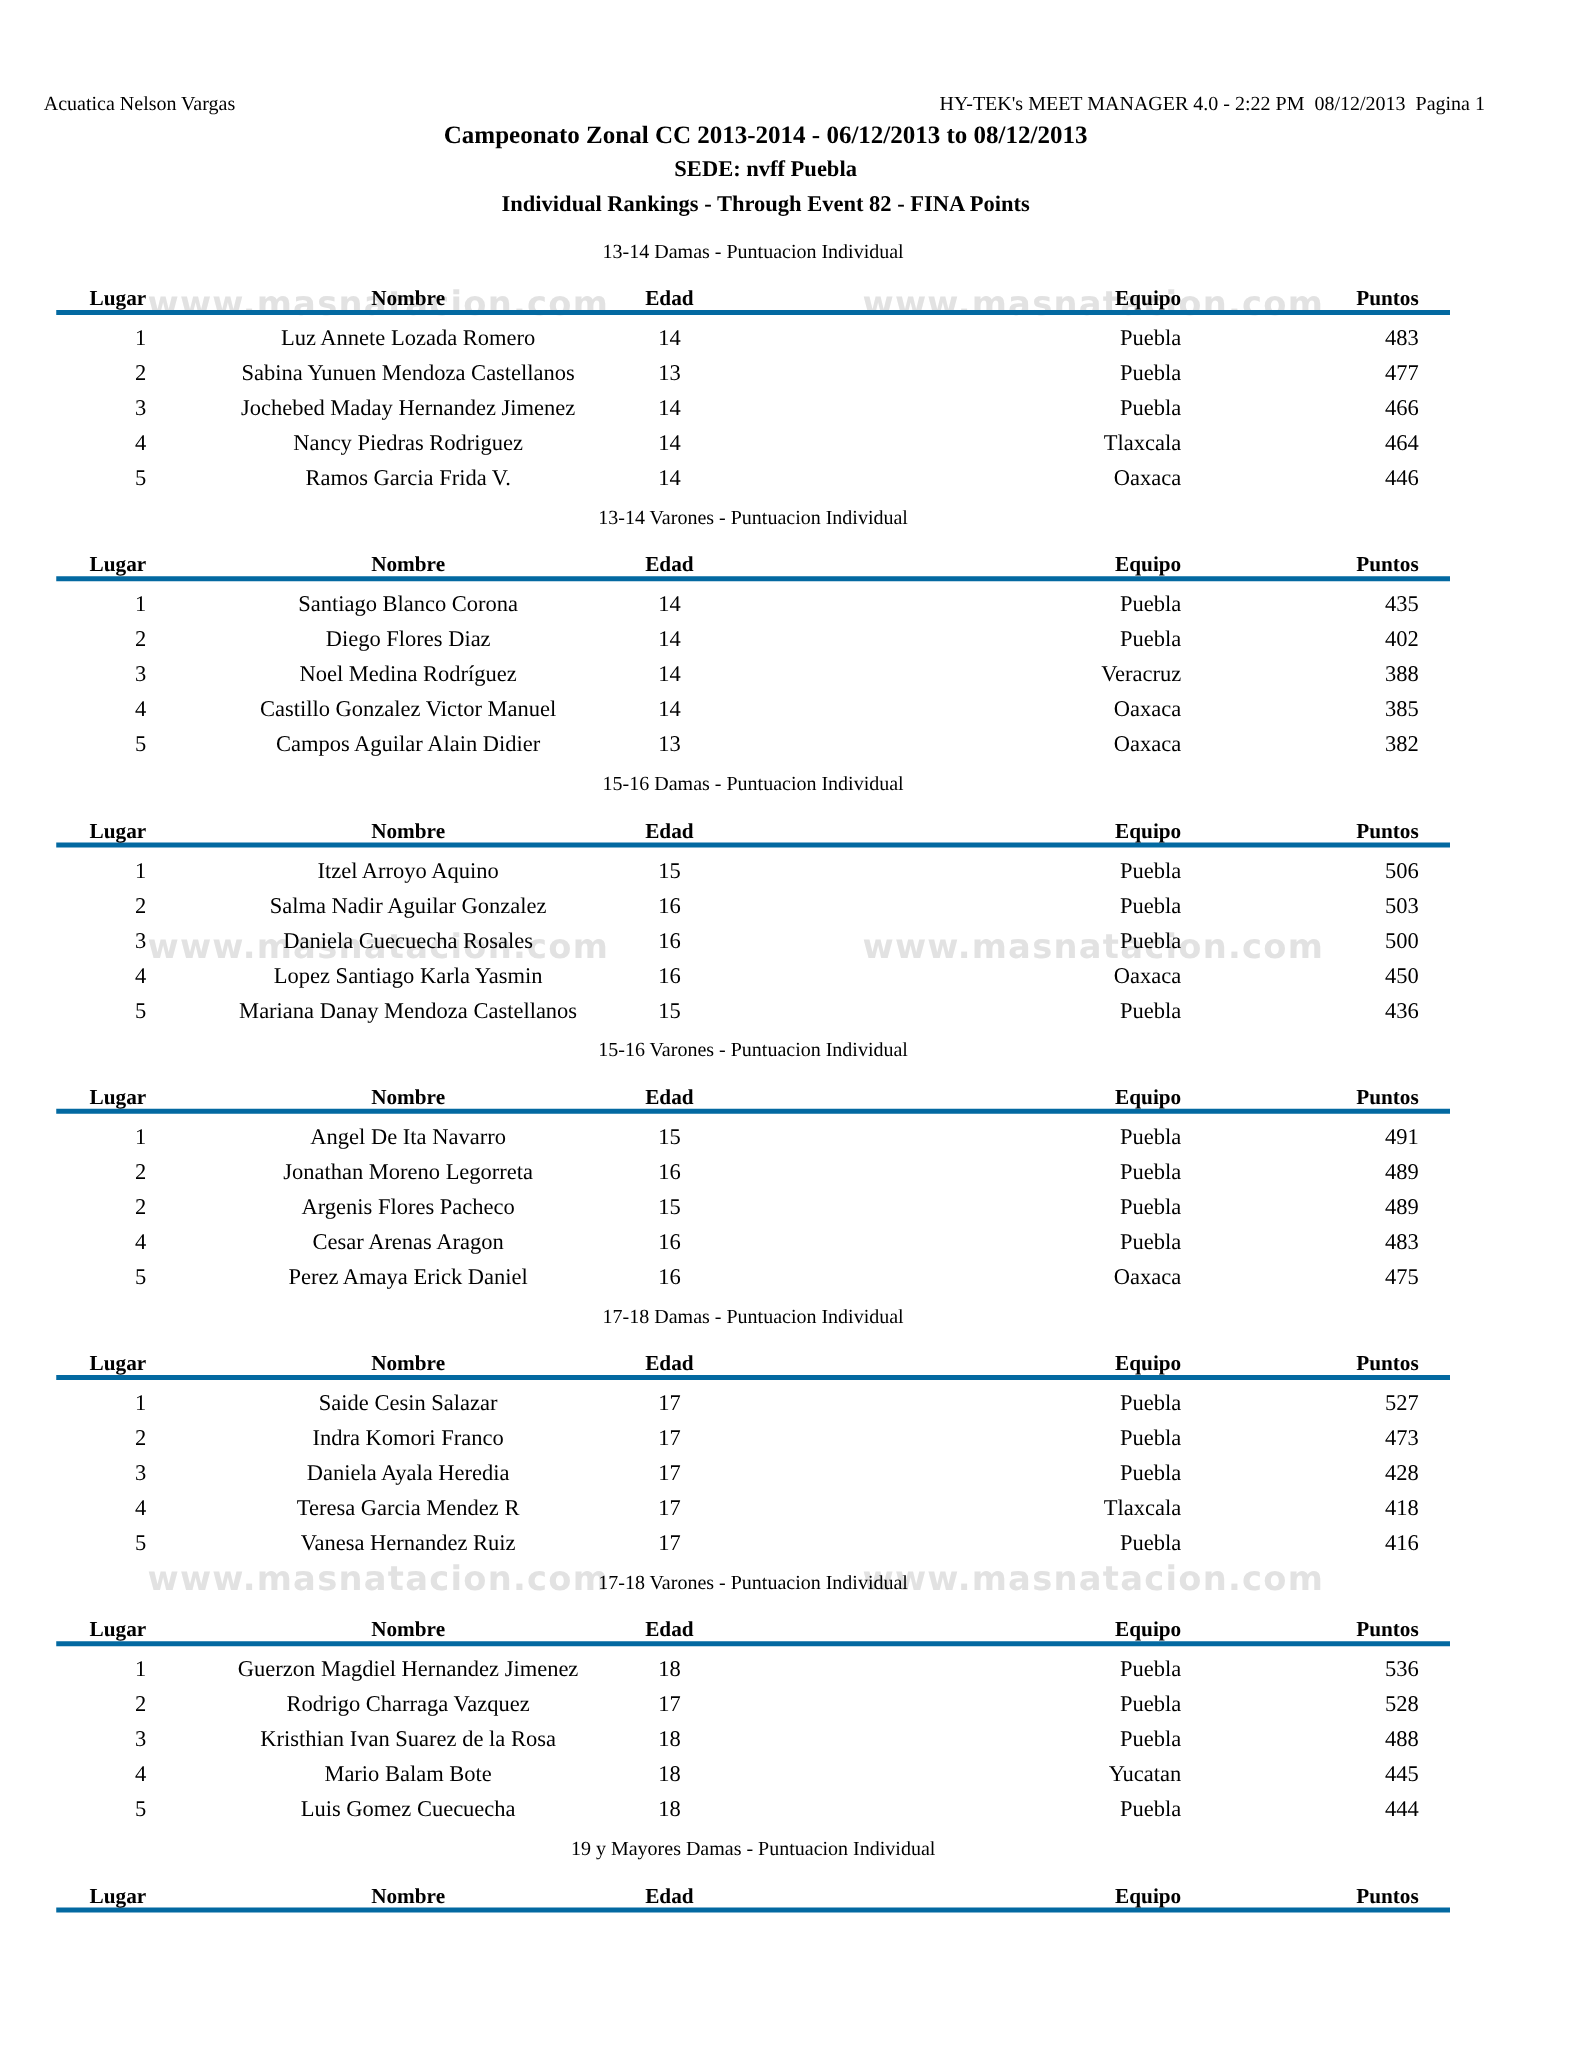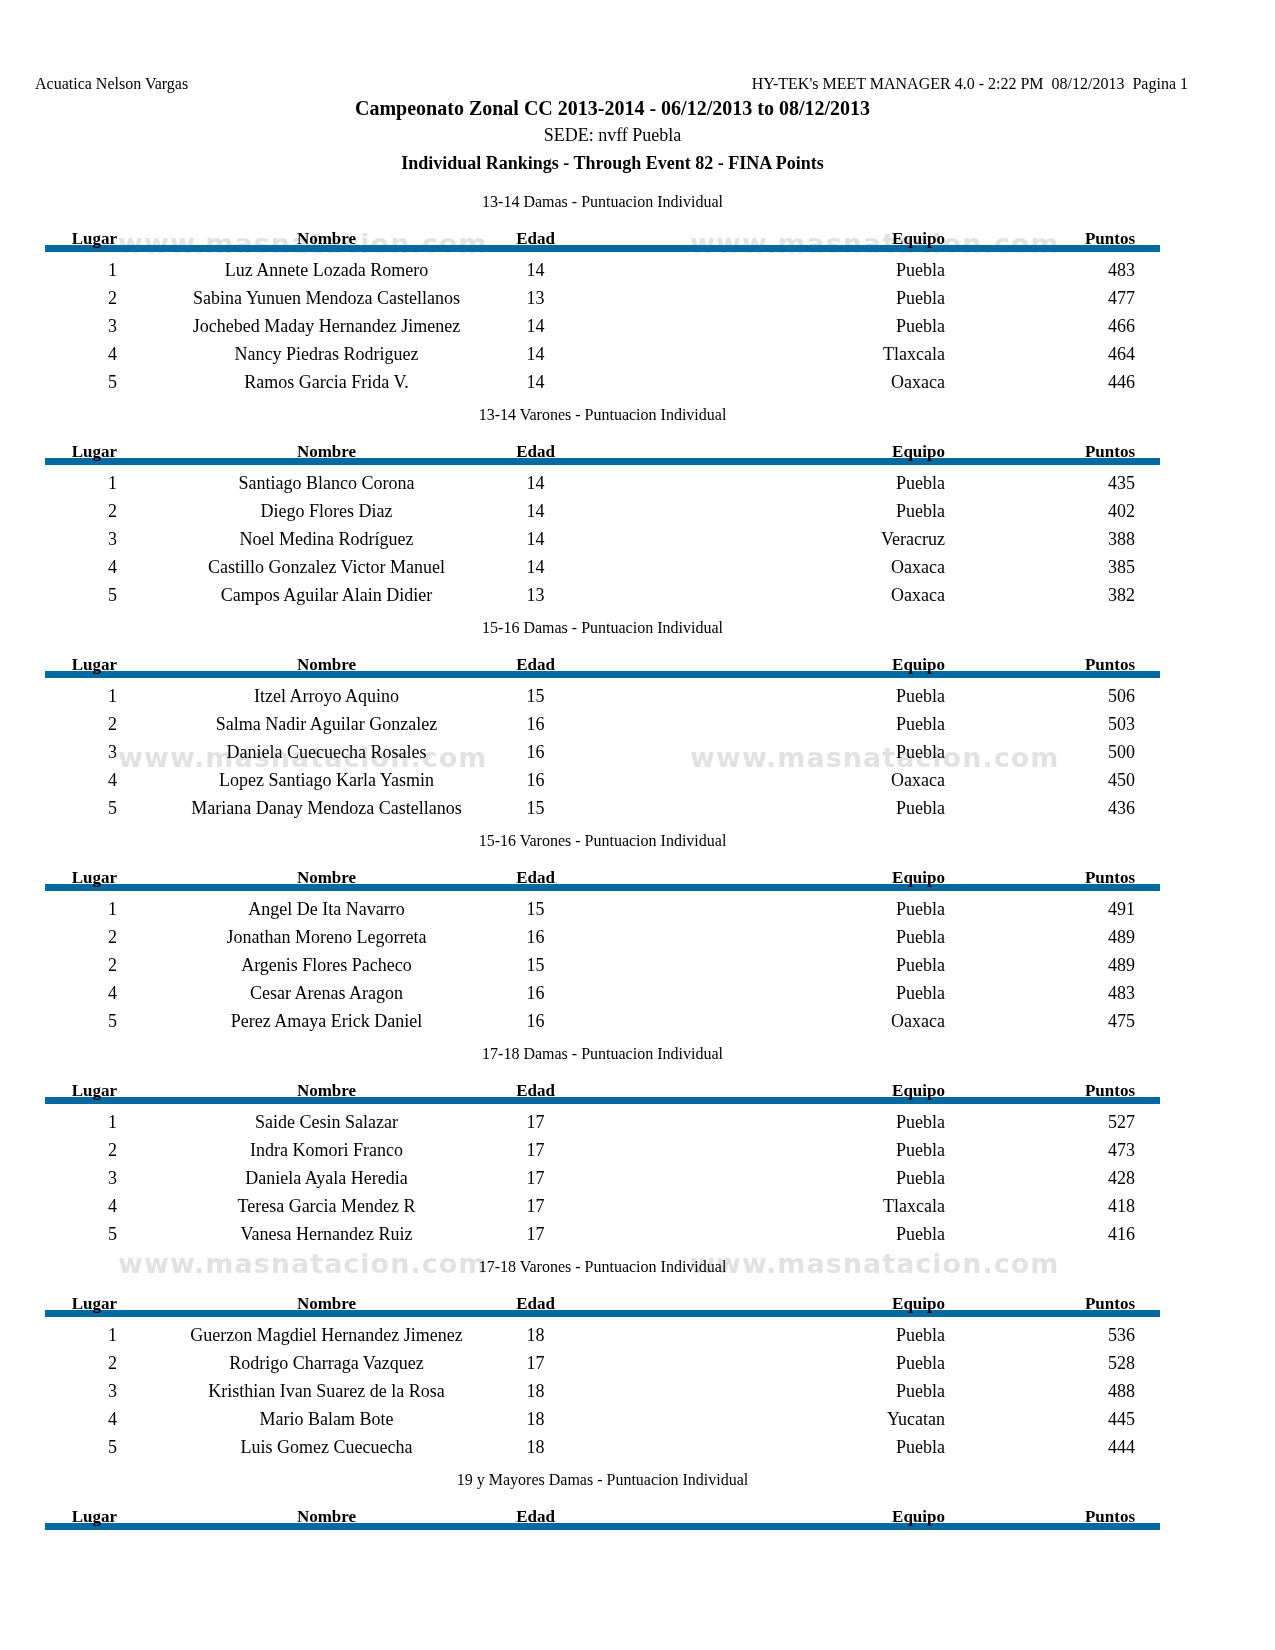--- a/index.html
+++ b/index.html
@@ -45,21 +45,21 @@
   }
   .doc-header .right { white-space: pre; }
 
   
   .title-block {
     margin-left: 45px;
     width: 1135px;
     text-align: center;
   }
   .title        { margin-top: 3px; font-size: 20px; font-weight: 700; line-height: 25px; }
-  .subtitle     { margin-top: 3px; font-size: 18px; font-weight: 400; line-height: 22px; }
+  .subtitle     { margin-top: 3px; font-size: 18px; font-weight: 700; line-height: 22px; }
   .report-title { margin-top: 6px; font-size: 18px; font-weight: 700; line-height: 22px; }
 
   .sections { margin: 18px 0 0 45px; width: 1115px; }
 
   .ranking-section { margin-bottom: 9px; }
 
   .section-heading {
     font-size: 16px;
     font-weight: 400;
     line-height: 20px;
@@ -76,21 +76,21 @@
   .col-nombre { text-align: center; padding-left: 23px; overflow: hidden; white-space: nowrap; }
   .col-edad   { text-align: center; }
   .col-equipo { text-align: right; padding-left: 38px; }
   .col-puntos { text-align: right; padding-right: 25px; }
 
   .table-header {
     font-weight: 700;
     font-size: 17px;
     line-height: 26px;
     height: 26px;
-    border-bottom: 7px solid #0369a1;
+    border-bottom: 4px solid #0369a1;
   }
   .section-rows { padding-top: 4px; }
   .table-row {
     font-size: 18px;
     line-height: 28px;
     height: 28px;
   }
 </style>
 </head>
 <body>

